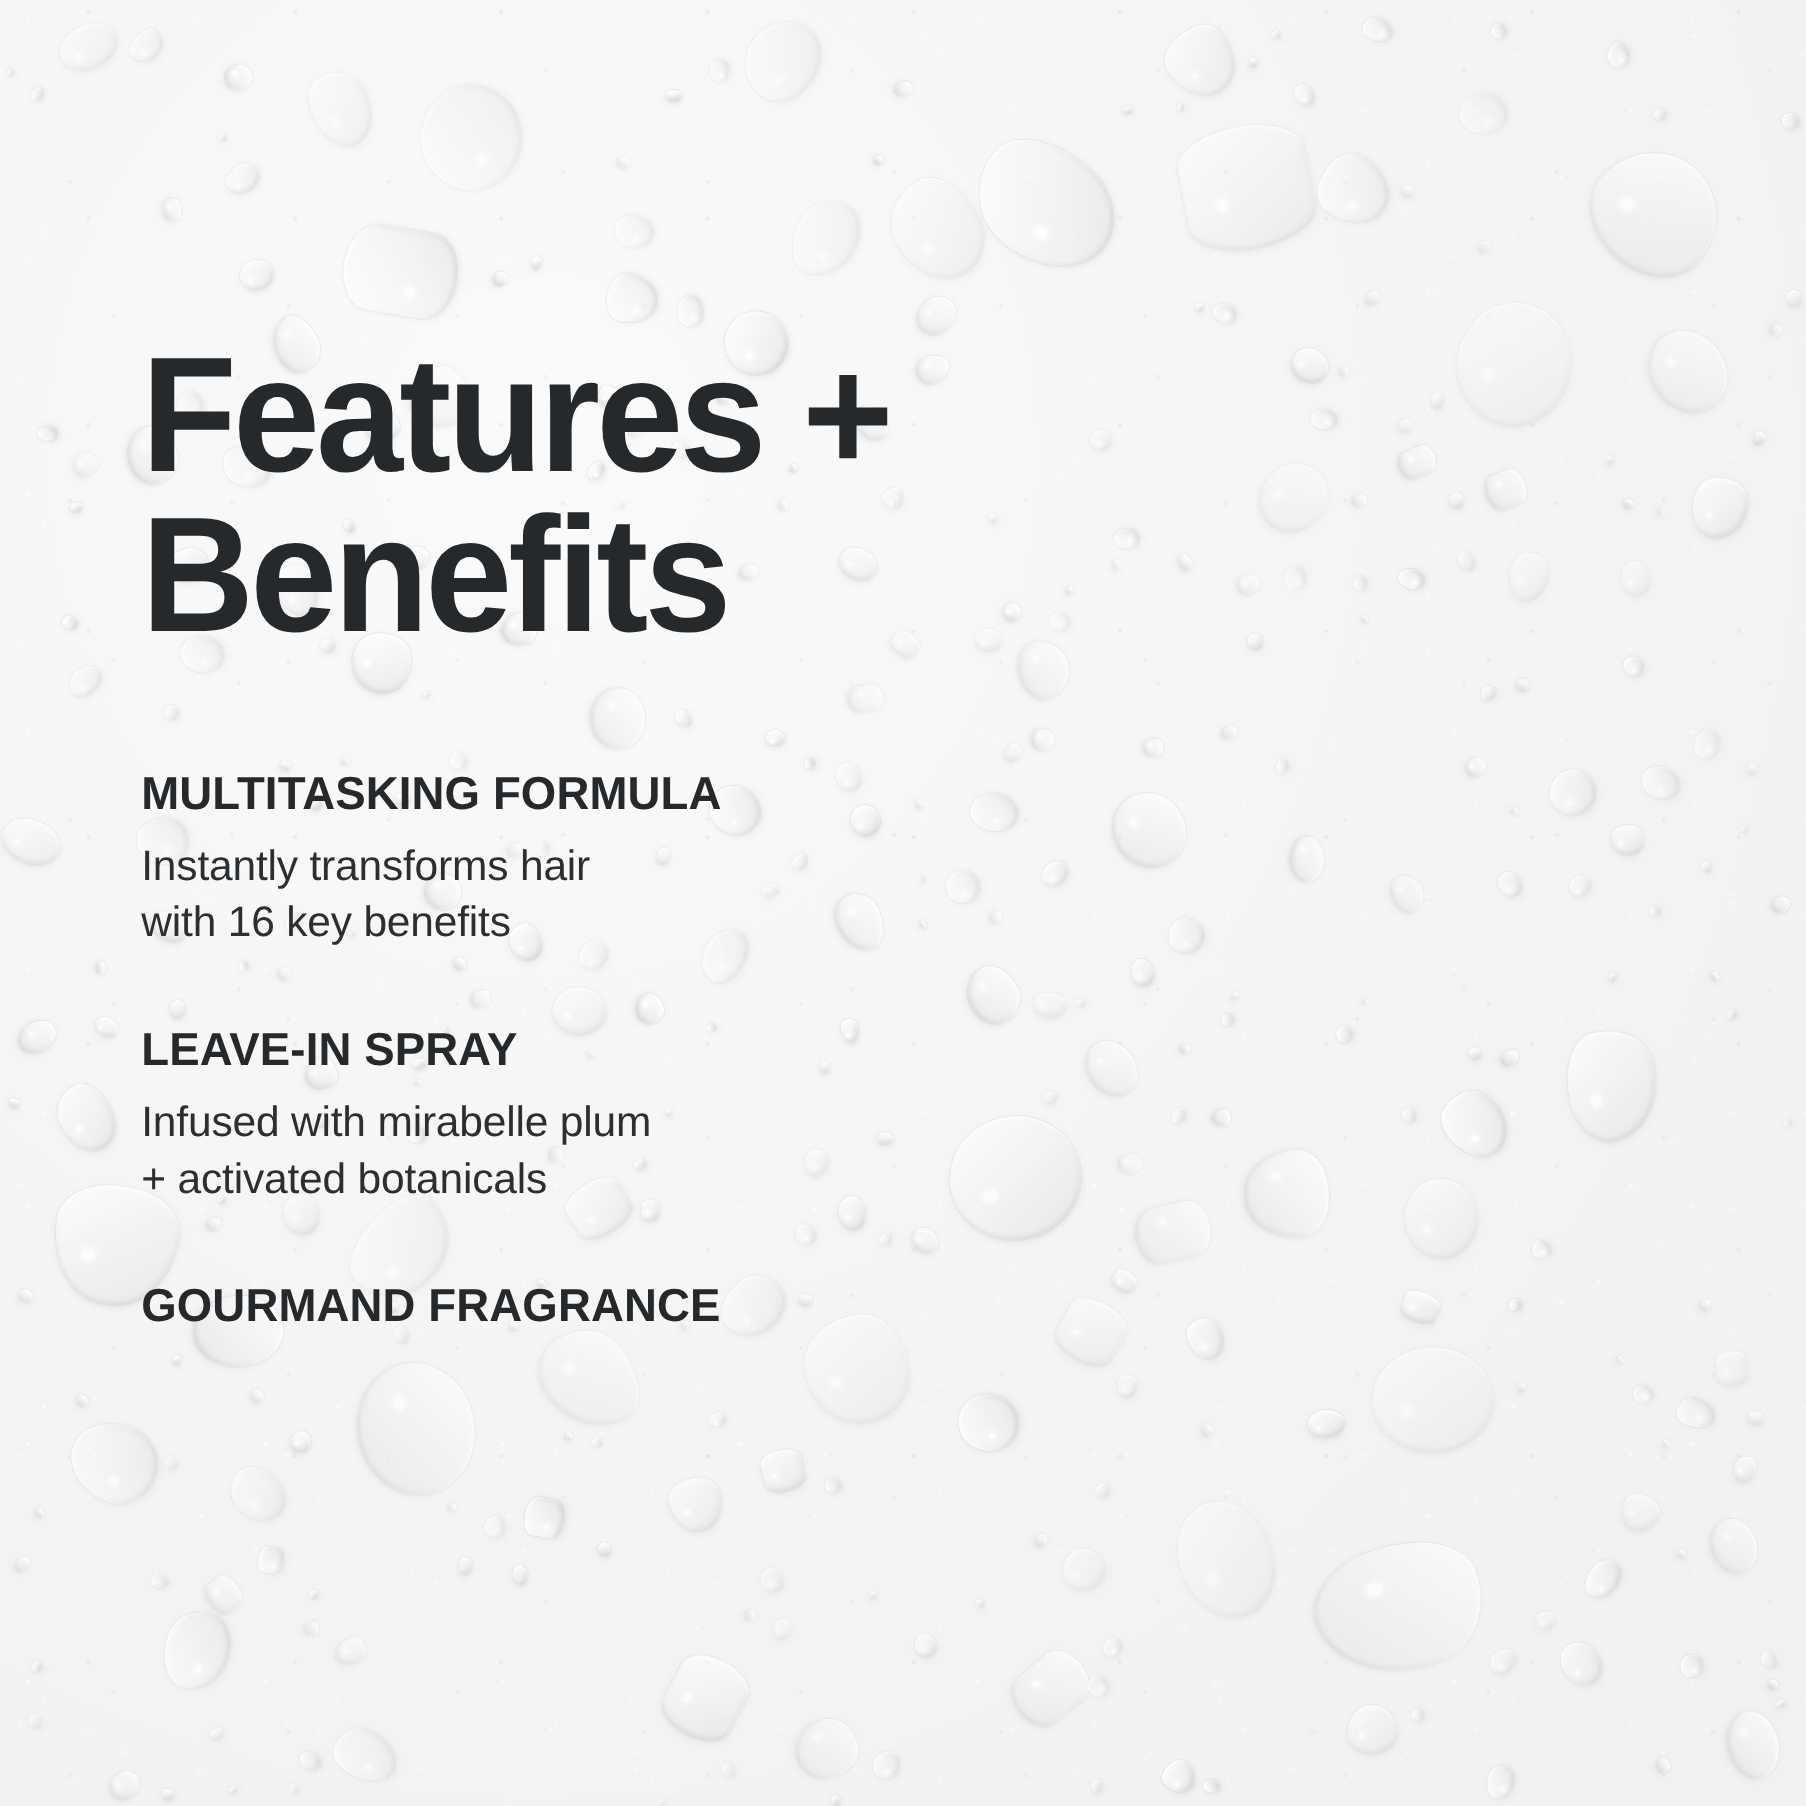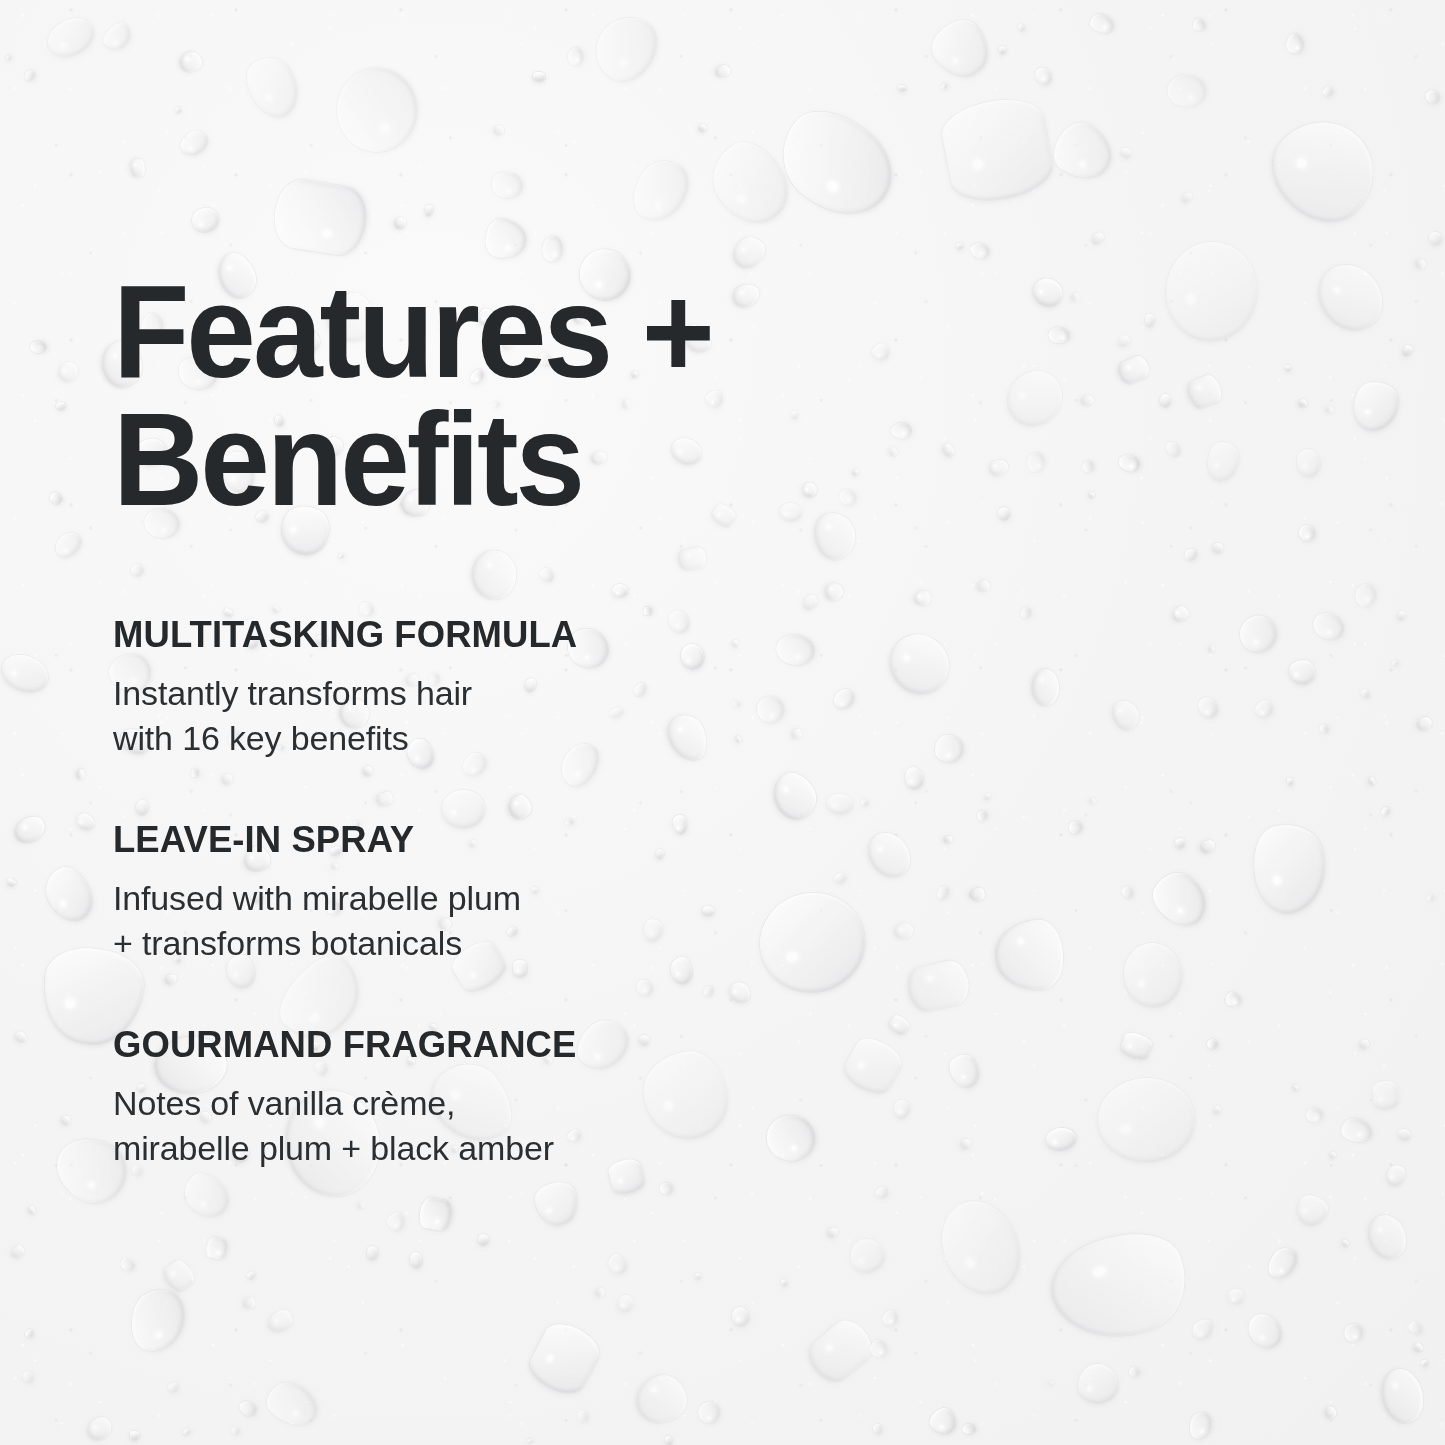--- a/index.html
+++ b/index.html
@@ -522,23 +522,21 @@
 
     <section class="feature feature-1">
       <h2 class="feature-heading">MULTITASKING FORMULA</h2>
       <p class="feature-body">Instantly transforms hair
 with 16 key benefits</p>
     </section>
 
     <section class="feature feature-2">
       <h2 class="feature-heading">LEAVE-IN SPRAY</h2>
       <p class="feature-body">Infused with mirabelle plum
-+ transforms botanicals</p>
++ activated botanicals</p>
     </section>
 
     <section class="feature feature-3">
       <h2 class="feature-heading">GOURMAND FRAGRANCE</h2>
-      <p class="feature-body">Notes of vanilla crème,
-mirabelle plum + black amber</p>
     </section>
 
   </div>
 </div>
 
 </body></html>

